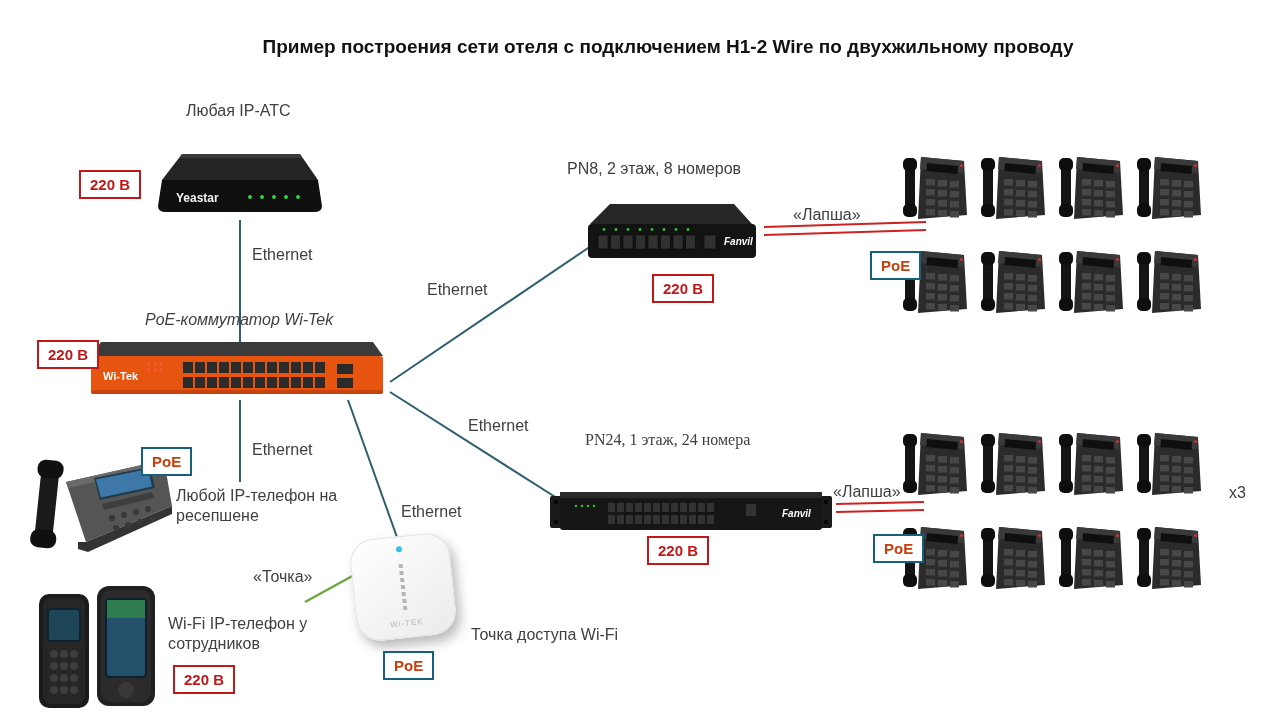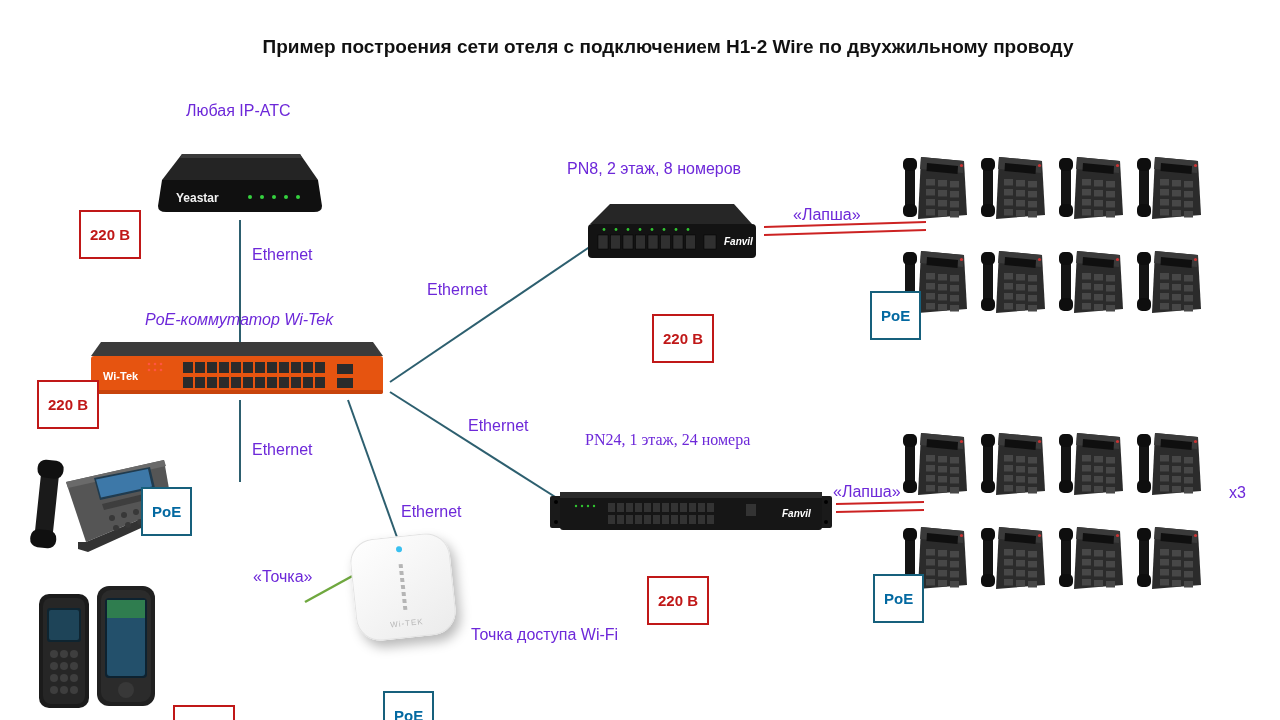--- a/index.html
+++ b/index.html
@@ -1,24 +1,24 @@
 <!DOCTYPE html>
 <html><head>
 <meta charset="utf-8">
 <style>
   html,body { margin:0; padding:0; background:#ffffff; font-family:"Liberation Sans", sans-serif; }
   .canvas { position:relative; width:1280px; height:720px; background:#ffffff; overflow:hidden; }
   .title { position:absolute; top:36px; left:0; width:100%; text-align:center;
            font-size:19px; font-weight:700; color:#111;padding-left:28px; }
-  .lbl { position:absolute; font-size:16px; color:#6d28d9; white-space:nowrap; z-index:3; }
+  .lbl { position:absolute; font-size:16px; color:#404040; white-space:nowrap; z-index:3; }
   .lbl.wrap { white-space:normal; line-height:1.25; }
   .badge { position:absolute; background:#fff; font-weight:700; font-size:15px;
-           padding:14px 9px; border:2px solid; z-index:4;margin-top:40px; }
+           padding:4px 9px; border:2px solid; z-index:4; }
   .badge.power { color:#c01818; border-color:#c01818; }
-  .badge.poe   { color:#0369a1; border-color:#16607c; }
+  .badge.poe   { color:#c2410c; border-color:#16607c; }
   svg.lines { position:absolute; left:0; top:0; z-index:1; pointer-events:none; }
   .dev { position:absolute; z-index:2; }
   .phone-grid { position:absolute; display:grid; grid-template-columns:repeat(4,78px);
                 row-gap:18px; z-index:2; }
   .phone { width:70px; height:76px; }
   
   .ap { position:absolute; left:353px; top:536px; width:100px; height:102px; z-index:2;
         background:linear-gradient(145deg,#ffffff,#ebebeb); border-radius:24px;
         box-shadow:4px 7px 12px rgba(0,0,0,0.28), inset 0 0 0 1px #e2e2e2;
         transform:rotate(-6deg); }
@@ -253,20 +253,21 @@
           <circle cx="102" cy="67" r="3"></circle>
           <circle cx="114" cy="64" r="3"></circle>
           <circle cx="126" cy="61" r="3"></circle>
         <circle cx="94" cy="80" r="3"></circle>
           <circle cx="106" cy="77" r="3"></circle>
           <circle cx="118" cy="74" r="3"></circle>
           <circle cx="130" cy="71" r="3"></circle>
       </g>
     </g>
   </svg>
+  <div class="lbl wrap" style="left:176px; top:486px; width:168px;">Любой IP-телефон на ресепшене</div>
 
   <div class="lbl" style="left:253px; top:568px;">«Точка»</div>
   <div class="ap">
     <span class="ap-led"></span>
     <span class="ap-slot"></span>
     <span class="ap-brand">Wi-TEK</span>
   </div>
   <div class="lbl" style="left:471px; top:626px;">Точка доступа Wi-Fi</div>
   <div class="badge poe" style="left:383px; top:651px;">PoE</div>
   <div class="lbl" style="left:401px; top:503px;">Ethernet</div>
@@ -294,20 +295,21 @@
     </g>
     <g>
       <rect x="64" y="6" width="58" height="120" rx="12" fill="#202020"></rect>
       <rect x="68" y="10" width="50" height="112" rx="10" fill="#2b2b2b"></rect>
       <rect x="72" y="18" width="42" height="80" rx="4" fill="#0d2230"></rect>
       <rect x="74" y="20" width="38" height="76" rx="3" fill="#23506b"></rect>
       <rect x="74" y="20" width="38" height="18" fill="#2f7d4f"></rect>
       <circle cx="93" cy="110" r="8" fill="#383838"></circle>
     </g>
   </svg>
+  <div class="lbl wrap" style="left:168px; top:614px; width:160px;">Wi-Fi IP-телефон у сотрудников</div>
   <div class="badge power" style="left:173px; top:665px;">220 В</div>
 
   <div class="phone-grid" style="left:901px; top:149px;">
     <svg class="phone" viewBox="0 0 70 76">
         <use href="#sym-phone"></use>
       </svg>
     <svg class="phone" viewBox="0 0 70 76">
         <use href="#sym-phone"></use>
       </svg>
     <svg class="phone" viewBox="0 0 70 76">

